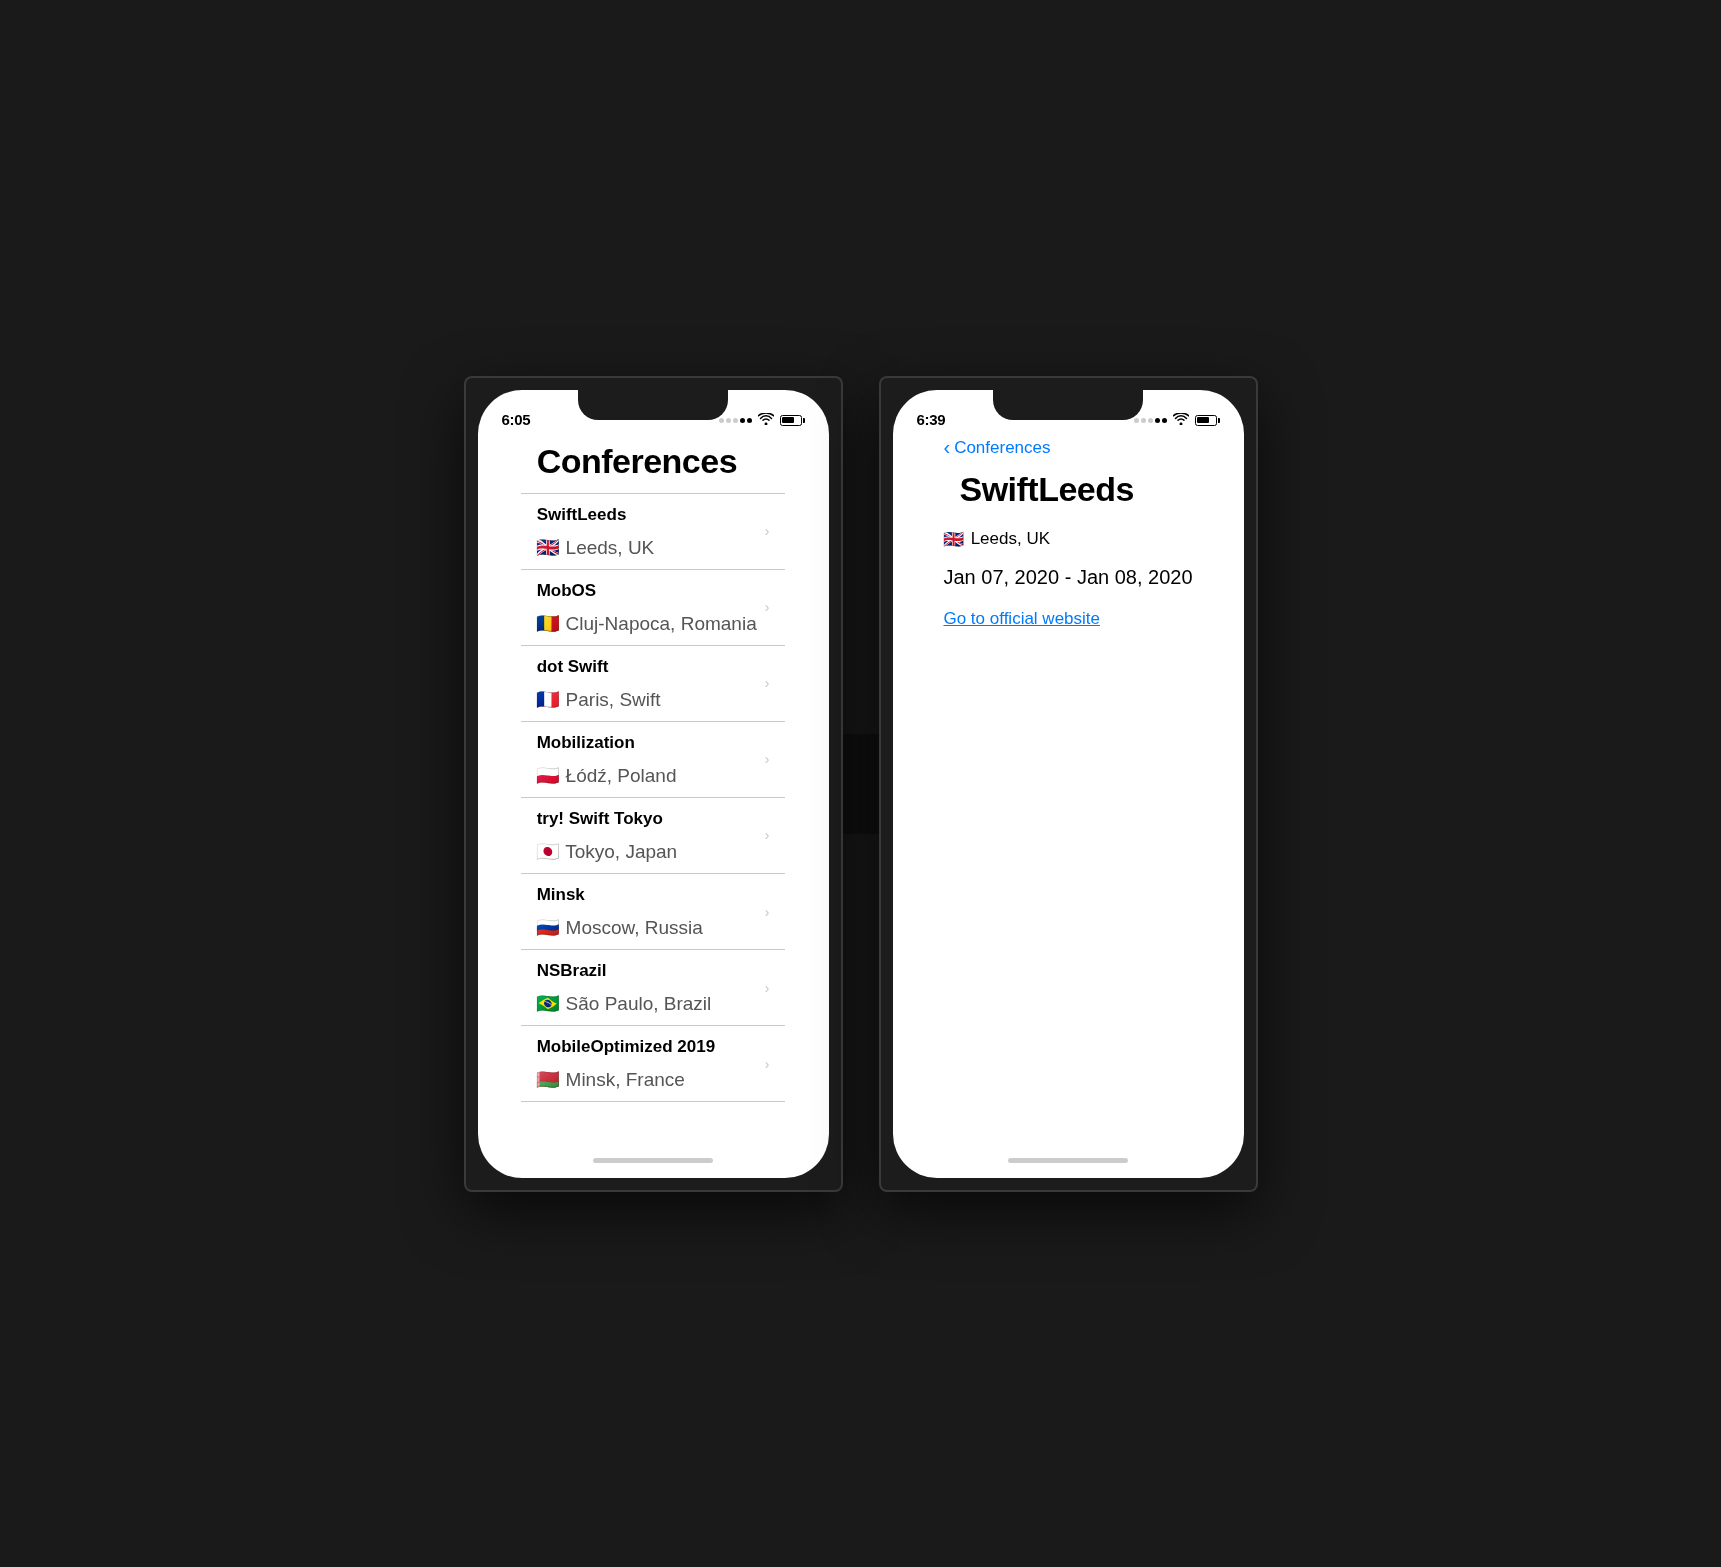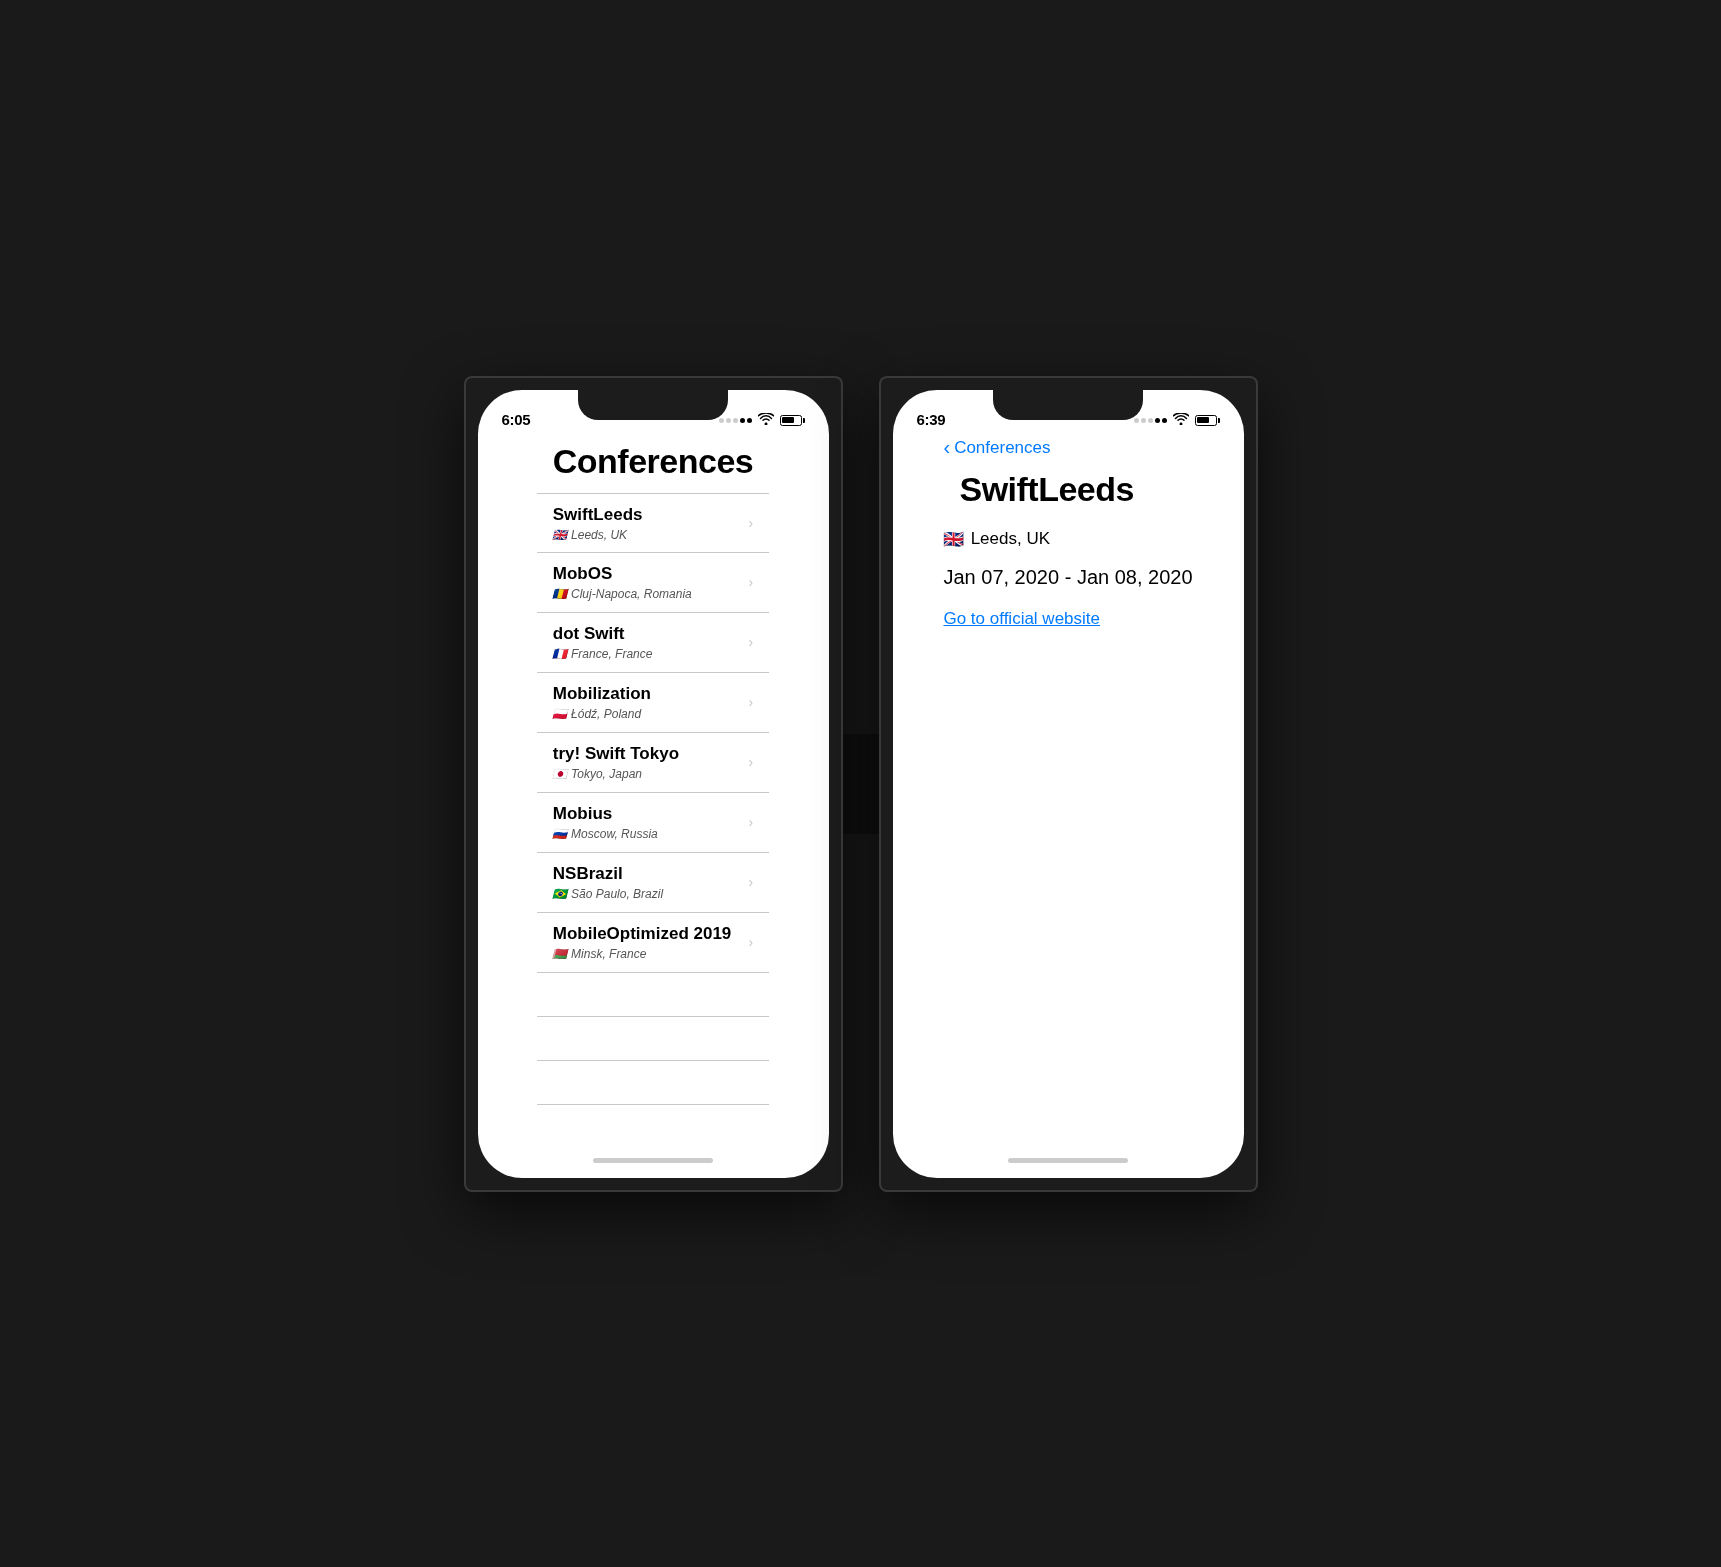--- a/index.html
+++ b/index.html
@@ -154,24 +154,23 @@
     .list-item-content {
       flex: 1;
     }
     .list-item-name {
       font-size: 17px;
       font-weight: 600;
       color: #000;
       line-height: 1.3;
     }
     .list-item-location {
-      font-size: 12px;
+      font-size: 19px;
       color: #555;
-      margin-top: 2px;
-      font-style: italic;
+      margin-top: 10px;
     }
     .list-item-chevron {
       color: #c7c7cc;
       font-size: 14px;
       font-weight: 400;
       margin-left: 8px;
     }
 
     
     .empty-row {
@@ -331,21 +330,21 @@
               <div class="list-item-content">
                 <div class="list-item-name">MobOS</div>
                 <div class="list-item-location">🇷🇴 Cluj-Napoca, Romania</div>
               </div>
               <span class="list-item-chevron">›</span>
             </div>
 
             <div class="list-item">
               <div class="list-item-content">
                 <div class="list-item-name">dot Swift</div>
-                <div class="list-item-location">🇫🇷 France, France</div>
+                <div class="list-item-location">🇫🇷 Paris, Swift</div>
               </div>
               <span class="list-item-chevron">›</span>
             </div>
 
             <div class="list-item">
               <div class="list-item-content">
                 <div class="list-item-name">Mobilization</div>
                 <div class="list-item-location">🇵🇱 Łódź, Poland</div>
               </div>
               <span class="list-item-chevron">›</span>
@@ -354,21 +353,21 @@
             <div class="list-item">
               <div class="list-item-content">
                 <div class="list-item-name">try! Swift Tokyo</div>
                 <div class="list-item-location">🇯🇵 Tokyo, Japan</div>
               </div>
               <span class="list-item-chevron">›</span>
             </div>
 
             <div class="list-item">
               <div class="list-item-content">
-                <div class="list-item-name">Mobius</div>
+                <div class="list-item-name">Minsk</div>
                 <div class="list-item-location">🇷🇺 Moscow, Russia</div>
               </div>
               <span class="list-item-chevron">›</span>
             </div>
 
             <div class="list-item">
               <div class="list-item-content">
                 <div class="list-item-name">NSBrazil</div>
                 <div class="list-item-location">🇧🇷 São Paulo, Brazil</div>
               </div>

